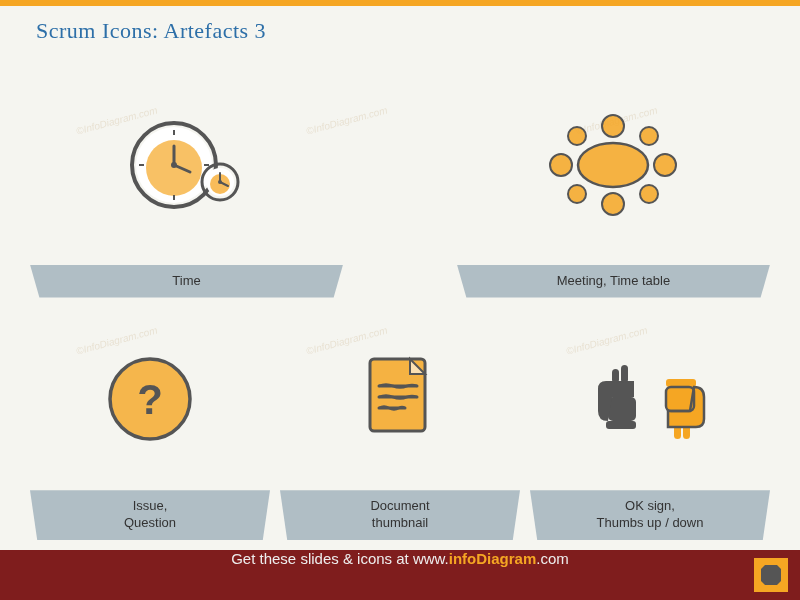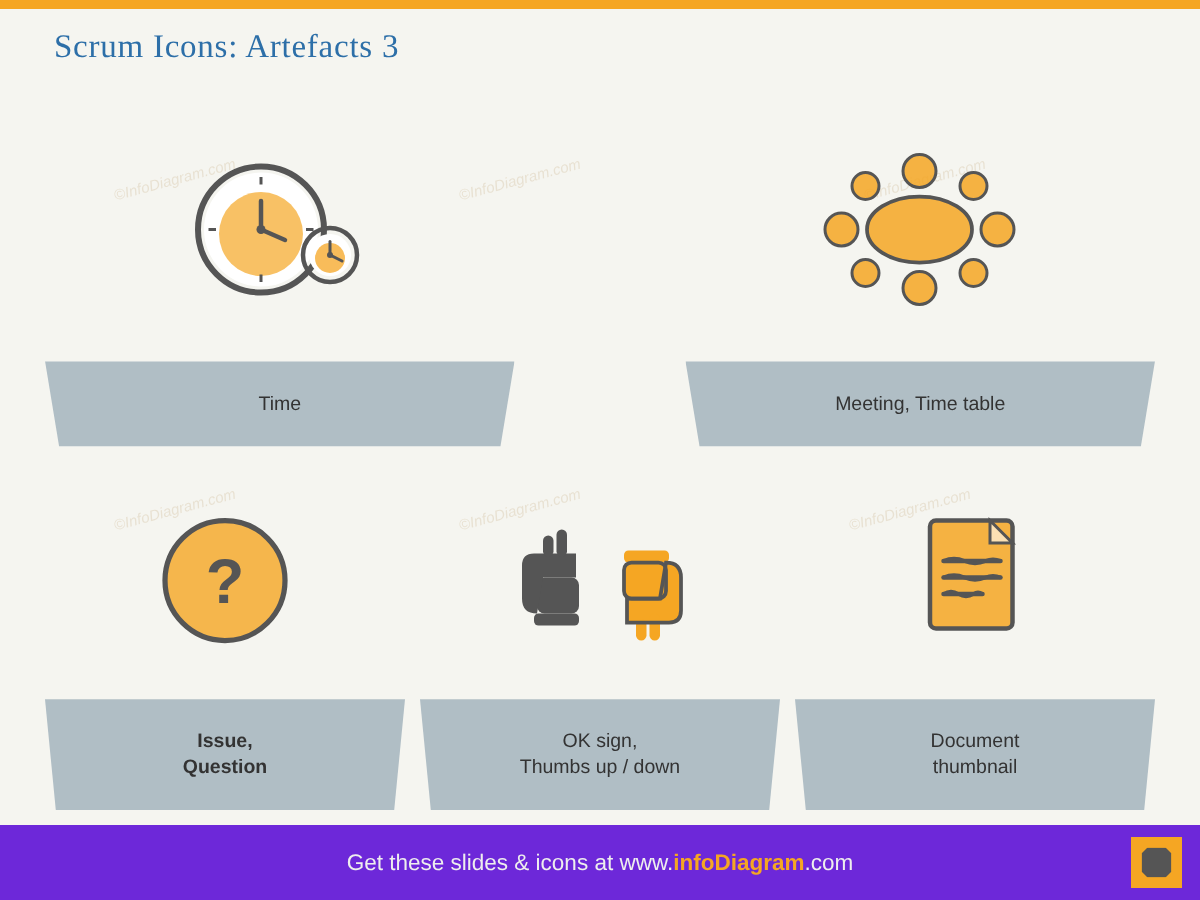--- a/index.html
+++ b/index.html
@@ -76,41 +76,41 @@
       display: flex;
       align-items: center;
       justify-content: center;
       width: 100%;
     }
 
     .label-banner {
       background: #b0bec5;
       color: #333;
       text-align: center;
-      padding: 20px 10px;
+      padding: 8px 10px;
       font-size: 13px;
       line-height: 1.3;
       width: 100%;
       position: relative;
       clip-path: polygon(0 0, 100% 0, 97% 100%, 3% 100%);
     }
 
     
     svg {
       display: block;
     }
 
     
     .footer {
       position: absolute;
       bottom: 0; left: 0; right: 0;
       height: 50px;
-      background: #6d28d9;
-      display: flex;
-      align-items: center;
+      background: #7f1d1d;
+      display: flex;
+      align-items: flex-start;
       justify-content: center;
       gap: 0;
     }
 
     .footer-text {
       color: #eee;
       font-size: 15px;
       font-weight: 300;
     }
 
@@ -229,22 +229,45 @@
 
     <div class="icon-card">
       <div class="icon-area">
         <svg width="90" height="90" viewBox="0 0 90 90">
           <circle cx="45" cy="45" r="40" fill="#f5a623" opacity="0.8"></circle>
           <circle cx="45" cy="45" r="40" fill="none" stroke="#555" stroke-width="3.5"></circle>
 
           <text x="45" y="60" text-anchor="middle" font-size="42" font-weight="bold" fill="#555" font-family="Arial">?</text>
         </svg>
       </div>
-      <div class="label-banner" style="white-space:pre-line;font-weight:bold;">Issue,
+      <div class="label-banner" style="white-space:pre-line;">Issue,
 Question</div>
+    </div>
+
+    <div class="icon-card">
+      <div class="icon-area">
+        <svg width="90" height="90" viewBox="0 0 90 90">
+
+          <rect x="15" y="5" width="55" height="72" rx="4" fill="#f5a623" opacity="0.85"></rect>
+          <rect x="15" y="5" width="55" height="72" rx="4" fill="none" stroke="#555" stroke-width="3"></rect>
+
+          <path d="M55 5 L70 20 L55 20 Z" fill="white" opacity="0.6"></path>
+          <path d="M55 5 L70 20 L55 20 Z" fill="none" stroke="#555" stroke-width="2"></path>
+
+          <line x1="24" y1="32" x2="62" y2="32" stroke="#555" stroke-width="3" stroke-linecap="round"></line>
+          <line x1="24" y1="43" x2="62" y2="43" stroke="#555" stroke-width="3" stroke-linecap="round"></line>
+          <line x1="24" y1="54" x2="50" y2="54" stroke="#555" stroke-width="3" stroke-linecap="round"></line>
+
+          <path d="M24 32 Q31 29 38 32 Q45 35 52 32 Q57 30 62 32" fill="none" stroke="#555" stroke-width="2.5"></path>
+          <path d="M24 43 Q31 40 38 43 Q45 46 52 43 Q57 41 62 43" fill="none" stroke="#555" stroke-width="2.5"></path>
+          <path d="M24 54 Q29 51 34 54 Q39 57 44 54 Q47 52 50 54" fill="none" stroke="#555" stroke-width="2.5"></path>
+        </svg>
+      </div>
+      <div class="label-banner" style="white-space:pre-line;">Document
+thumbnail</div>
     </div>
 
     <div class="icon-card">
       <div class="icon-area">
         <svg width="140" height="90" viewBox="0 0 140 90">
 
           <g transform="translate(10,5)">
 
             <rect x="18" y="38" width="28" height="24" rx="5" fill="#555"></rect>
 
@@ -267,43 +290,20 @@
 
             <rect x="14" y="20" width="30" height="8" rx="3" fill="#f5a623"></rect>
 
             <path d="M42 28 Q52 28 52 38 L52 60 Q52 68 44 68 L16 68 L16 52 L38 52 L42 28Z" fill="none" stroke="#555" stroke-width="2.5"></path>
             <rect x="14" y="28" width="28" height="24" rx="5" fill="none" stroke="#555" stroke-width="2.5"></rect>
           </g>
         </svg>
       </div>
       <div class="label-banner" style="white-space:pre-line;">OK sign,
 Thumbs up / down</div>
-    </div>
-
-    <div class="icon-card">
-      <div class="icon-area">
-        <svg width="90" height="90" viewBox="0 0 90 90">
-
-          <rect x="15" y="5" width="55" height="72" rx="4" fill="#f5a623" opacity="0.85"></rect>
-          <rect x="15" y="5" width="55" height="72" rx="4" fill="none" stroke="#555" stroke-width="3"></rect>
-
-          <path d="M55 5 L70 20 L55 20 Z" fill="white" opacity="0.6"></path>
-          <path d="M55 5 L70 20 L55 20 Z" fill="none" stroke="#555" stroke-width="2"></path>
-
-          <line x1="24" y1="32" x2="62" y2="32" stroke="#555" stroke-width="3" stroke-linecap="round"></line>
-          <line x1="24" y1="43" x2="62" y2="43" stroke="#555" stroke-width="3" stroke-linecap="round"></line>
-          <line x1="24" y1="54" x2="50" y2="54" stroke="#555" stroke-width="3" stroke-linecap="round"></line>
-
-          <path d="M24 32 Q31 29 38 32 Q45 35 52 32 Q57 30 62 32" fill="none" stroke="#555" stroke-width="2.5"></path>
-          <path d="M24 43 Q31 40 38 43 Q45 46 52 43 Q57 41 62 43" fill="none" stroke="#555" stroke-width="2.5"></path>
-          <path d="M24 54 Q29 51 34 54 Q39 57 44 54 Q47 52 50 54" fill="none" stroke="#555" stroke-width="2.5"></path>
-        </svg>
-      </div>
-      <div class="label-banner" style="white-space:pre-line;">Document
-thumbnail</div>
     </div>
 
   </div>
 
 </div>
 
 <div class="footer">
   <span class="footer-text">
     Get these slides &amp; icons at www.<strong>infoDiagram</strong>.com
   </span>

